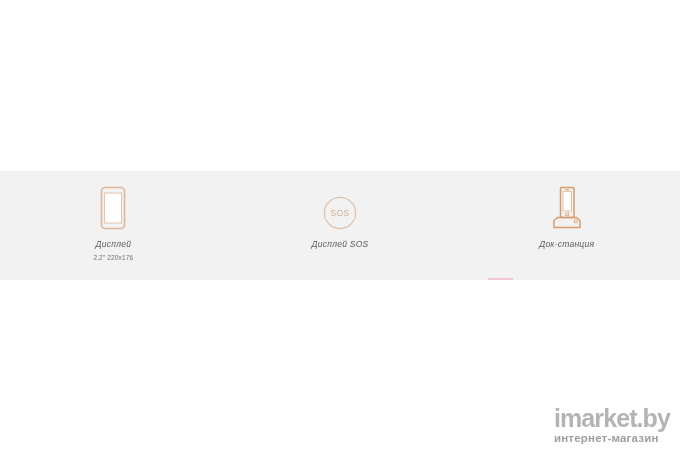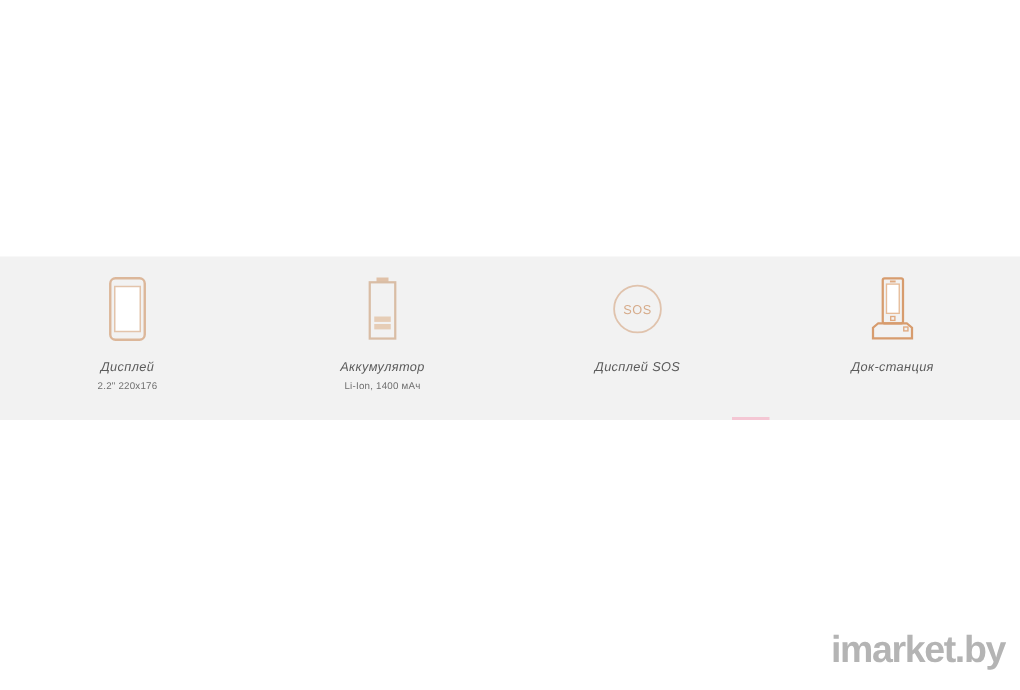--- a/index.html
+++ b/index.html
@@ -33,21 +33,21 @@
   .feature-item {
     flex: 1 1 0;
     display: flex;
     flex-direction: column;
     align-items: center;
     padding-top: 11px;
   }
   .feature-icon {
     height: 48px;
     display: flex;
-    align-items: center;
+    align-items: flex-end;
     justify-content: center;
   }
   .feature-label {
     margin-top: 10px;
     font-size: 8.5px;
     color: #5b5b5b;
     letter-spacing: .25px;
     text-align: center;
     line-height: 1.1;
     font-style: italic;
@@ -107,32 +107,20 @@
       <div class="feature-icon">
         <svg width="26" height="44" viewBox="0 0 26 44">
           <rect x="1.5" y="1.5" width="23" height="41" rx="3.5" ry="3.5" fill="none" stroke="#dcb79a" stroke-width="1.6"></rect>
           <rect x="4.5" y="7" width="17" height="30" fill="#ffffff" stroke="#e3c4ab" stroke-width="1"></rect>
         </svg>
       </div>
       <div class="feature-label">Дисплей</div>
       <div class="feature-spec">2.2" 220x176</div>
     </div>
 
-    <div class="feature-item">
-      <div class="feature-icon">
-        <svg width="24" height="44" viewBox="0 0 24 44">
-          <rect x="8" y="1" width="8" height="3.2" fill="#e0c1a8"></rect>
-          <rect x="3.5" y="4.2" width="17" height="37.5" fill="none" stroke="#d9bda5" stroke-width="1.5"></rect>
-          <rect x="6.5" y="27" width="11" height="3.6" fill="#e6cdb6"></rect>
-          <rect x="6.5" y="32" width="11" height="3.6" fill="#e6cdb6"></rect>
-        </svg>
-      </div>
-      <div class="feature-label">Аккумулятор</div>
-      <div class="feature-spec">Li-Ion, 1400 мАч</div>
-    </div>
 
     <div class="feature-item">
       <div class="feature-icon">
         <svg width="34" height="34" viewBox="0 0 34 34">
           <circle cx="17" cy="17" r="15.6" fill="none" stroke="#e0c3ad" stroke-width="1.2"></circle>
           <text x="17" y="20.4" text-anchor="middle" font-family="Liberation Sans, sans-serif" font-size="8.5" fill="#d6ab8a" letter-spacing="0.4">SOS</text>
         </svg>
       </div>
       <div class="feature-label">Дисплей SOS</div>
       <div class="feature-spec"></div>
@@ -154,13 +142,14 @@
     </div>
 
 
   </div>
 </div>
 
 <div id="accent-bar"></div>
 
 <div id="watermark">
   <div id="watermark-title">imarket.by</div>
+  <div id="watermark-sub">интернет-магазин</div>
 </div>
 
 </body></html>

